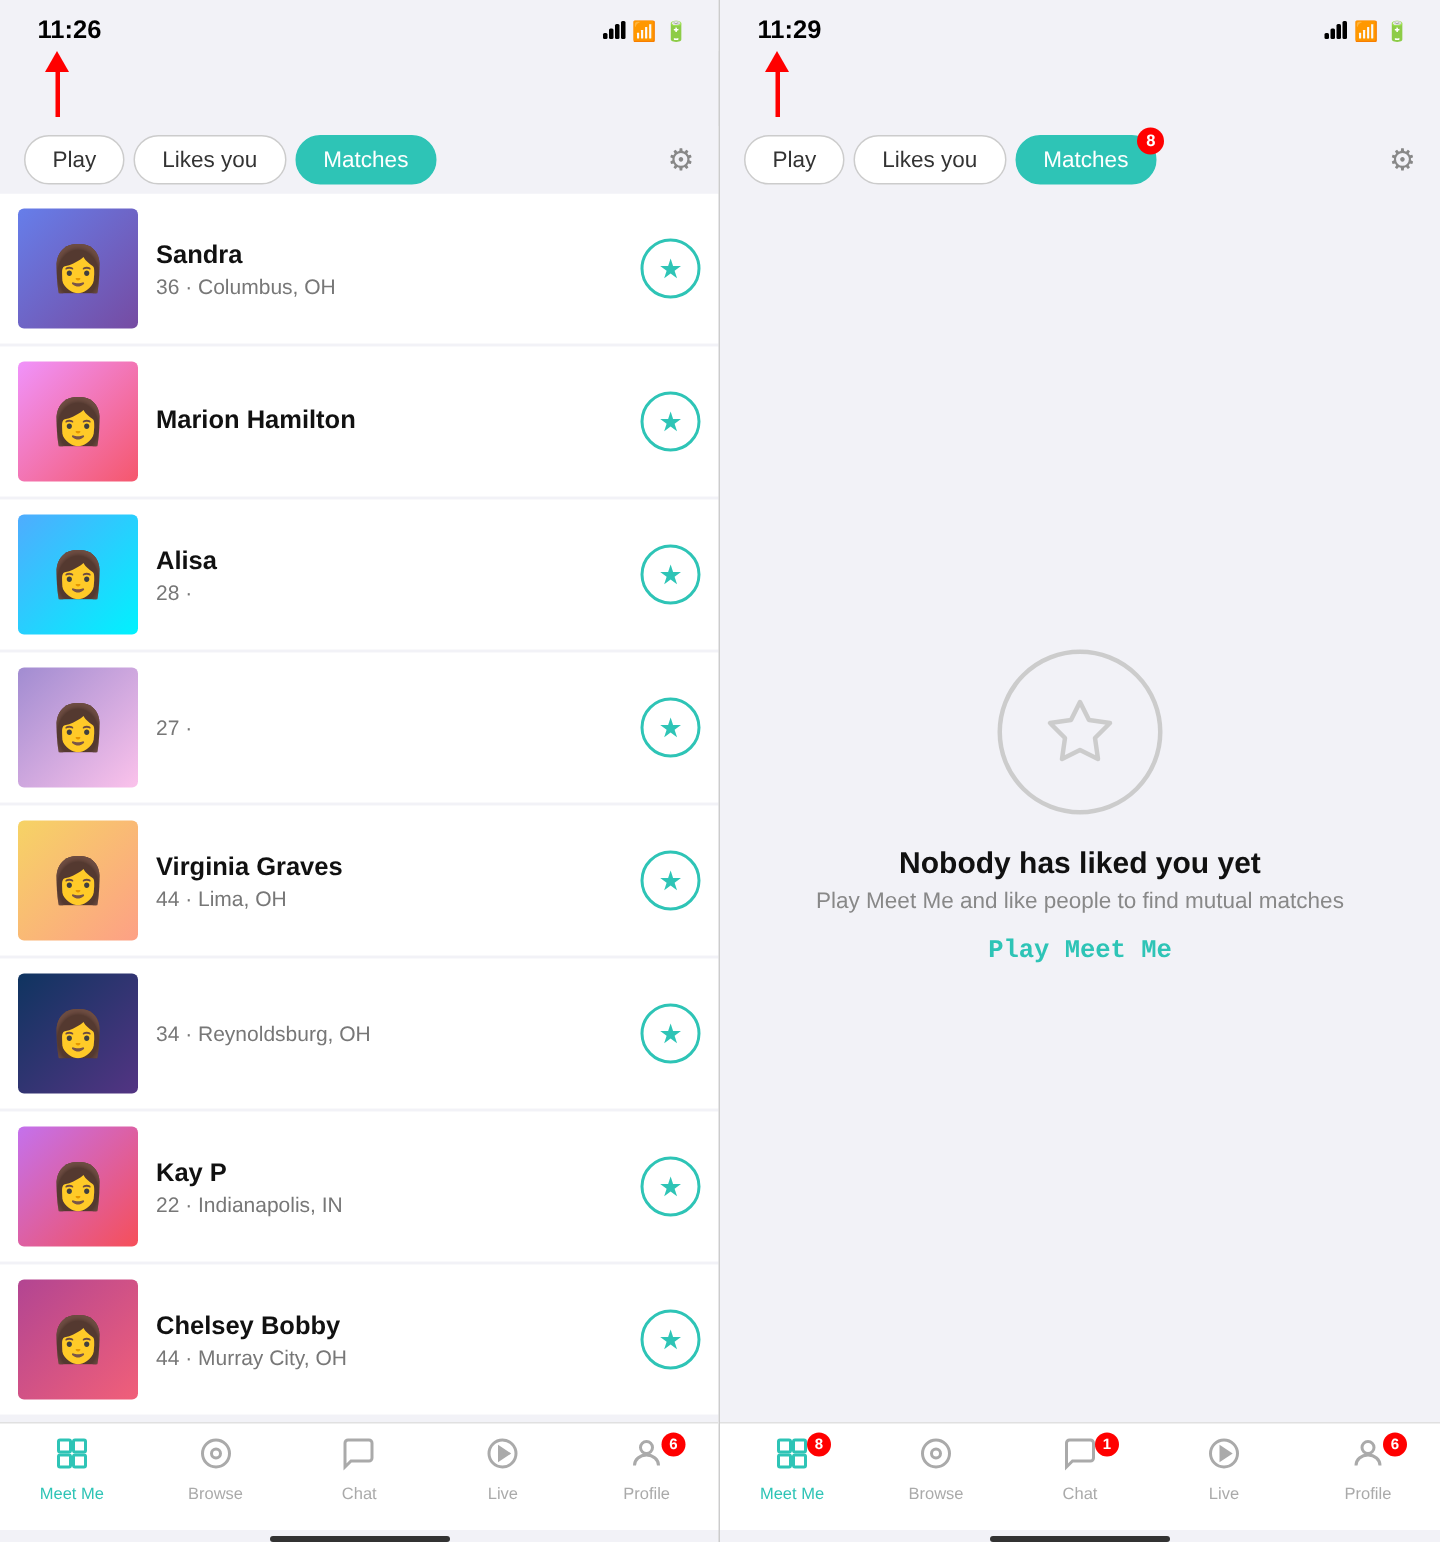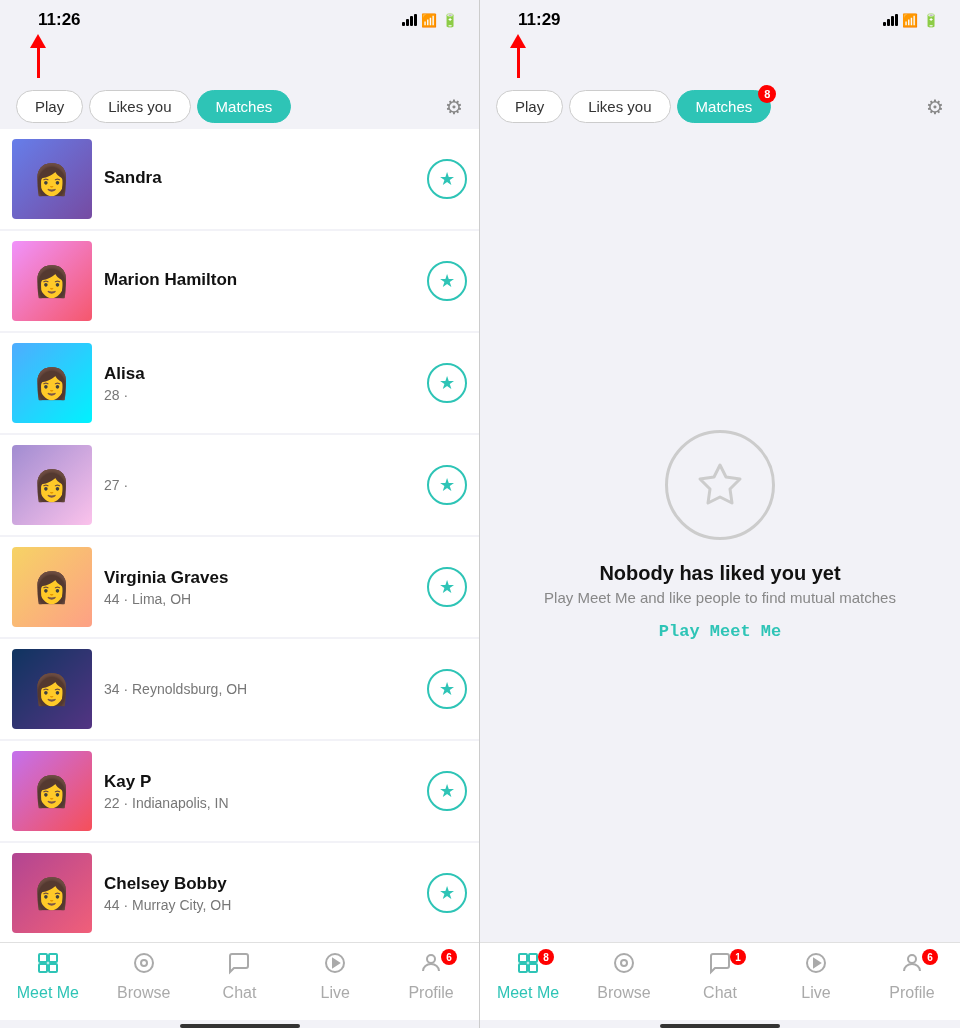--- a/index.html
+++ b/index.html
@@ -21,21 +21,21 @@
       overflow: hidden;
       position: relative;
     }
     .phone-panel.left { border-right: 1px solid #ccc; }
 
     
     .status-bar {
       display: flex;
       align-items: center;
       justify-content: space-between;
-      padding: 10px 20px 4px 38px;
+      padding: 10px 20px 4px 25px;
       background: #f2f2f7;
     }
     .status-time {
       font-size: 17px;
       font-weight: 700;
       color: #000;
     }
     .status-icons {
       display: flex;
       align-items: center;
@@ -247,21 +247,21 @@
       gap: 3px;
       cursor: pointer;
       position: relative;
     }
     .nav-icon {
       font-size: 22px;
       color: #aaa;
     }
     .nav-icon.active { color: #2ec4b6; }
     .nav-label {
-      font-size: 16px;
+      font-size: 11px;
       color: #aaa;
     }
     .nav-label.active { color: #2ec4b6; }
     .nav-badge {
       position: absolute;
       top: -2px;
       right: 22px;
       background: red;
       color: white;
       border-radius: 50%;
@@ -322,20 +322,21 @@
   </div>
 
   <div class="match-list">
 
     <div class="match-item">
       <div class="match-avatar avatar-1">
         <div class="avatar-placeholder">👩</div>
       </div>
       <div class="match-info">
         <div class="match-name">Sandra</div>
+        <div class="match-detail">36 · Columbus, OH</div>
       </div>
       <div class="star-btn">
         <span class="star-icon">★</span>
       </div>
     </div>
 
     <div class="match-item">
       <div class="match-avatar avatar-2">
         <div class="avatar-placeholder">👩</div>
       </div>

